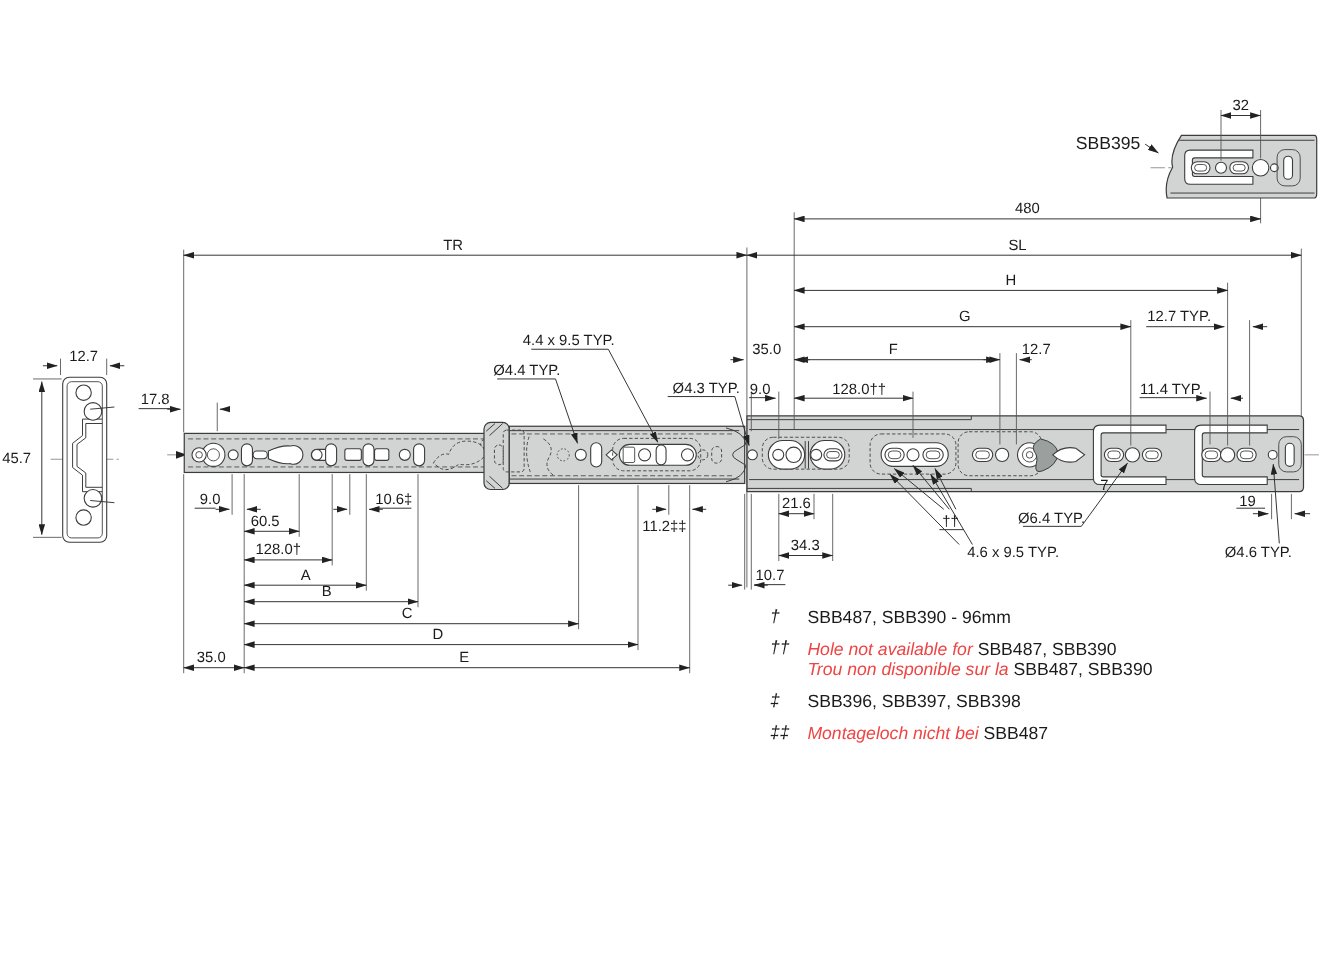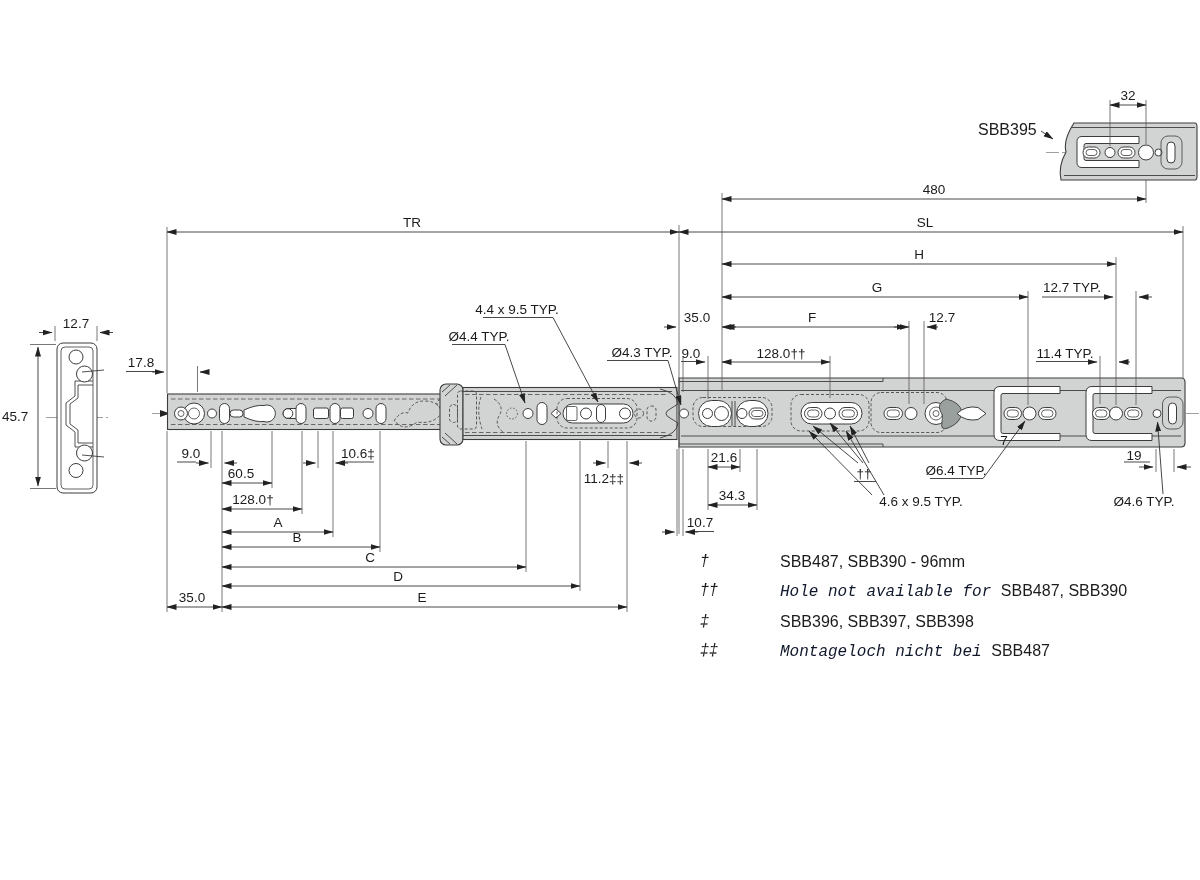--- a/index.html
+++ b/index.html
@@ -17,22 +17,22 @@
   .ghost{stroke:#4a4a4a;stroke-width:0.9;fill:none;stroke-dasharray:3 2;}
   .dot{stroke:#4a4a4a;stroke-width:0.9;fill:none;stroke-dasharray:1.5 1.8;}
   .dim{stroke:#333;stroke-width:0.9;fill:none;}
   .ext{stroke:#555;stroke-width:0.8;fill:none;}
   .cl{stroke:#888;stroke-width:0.8;stroke-dasharray:13 3 3 3;fill:none;}
   #ah path{fill:#222;}
   
   #notes-block{position:absolute;left:700px;top:552px;width:490px;font-size:16px;color:#1b1b1b;}
   .note-group{display:flex;margin-bottom:10px;}
   .note-sym{width:34px;flex-shrink:0;font-style:italic;}
-  .note-line{line-height:19px;white-space:nowrap;margin-left:46px;}
-  .it{font-style:italic;color:#0f172a;font-family:Liberation Mono, monospace;}
+  .note-line{line-height:19px;white-space:nowrap;}
+  .it{font-style:italic;color:#ef4444;}
 </style>
 </head>
 <body>
 
 <div id="stage">
 <svg width="1200" height="880" viewBox="0 0 1200 880">
 <defs>
   <marker id="ah" viewBox="0 0 10 6" refX="9.5" refY="3" markerWidth="10" markerHeight="6" orient="auto-start-reverse" markerUnits="userSpaceOnUse">
           <path d="M0,0 L10,3 L0,6 Z"></path>
         </marker>
@@ -356,20 +356,21 @@
       <div class="note-group">
         <div class="note-sym">†</div>
         <div>
           <div class="note-line"><span>SBB487, SBB390 - 96mm</span></div>
         </div>
       </div>
       <div class="note-group">
         <div class="note-sym">††</div>
         <div>
           <div class="note-line"><span class="it">Hole not available for </span><span>SBB487, SBB390</span></div>
+          <div class="note-line"><span class="it">Trou non disponible sur la </span><span>SBB487, SBB390</span></div>
         </div>
       </div>
       <div class="note-group">
         <div class="note-sym">‡</div>
         <div>
           <div class="note-line"><span>SBB396, SBB397, SBB398</span></div>
         </div>
       </div>
       <div class="note-group">
         <div class="note-sym">‡‡</div>

